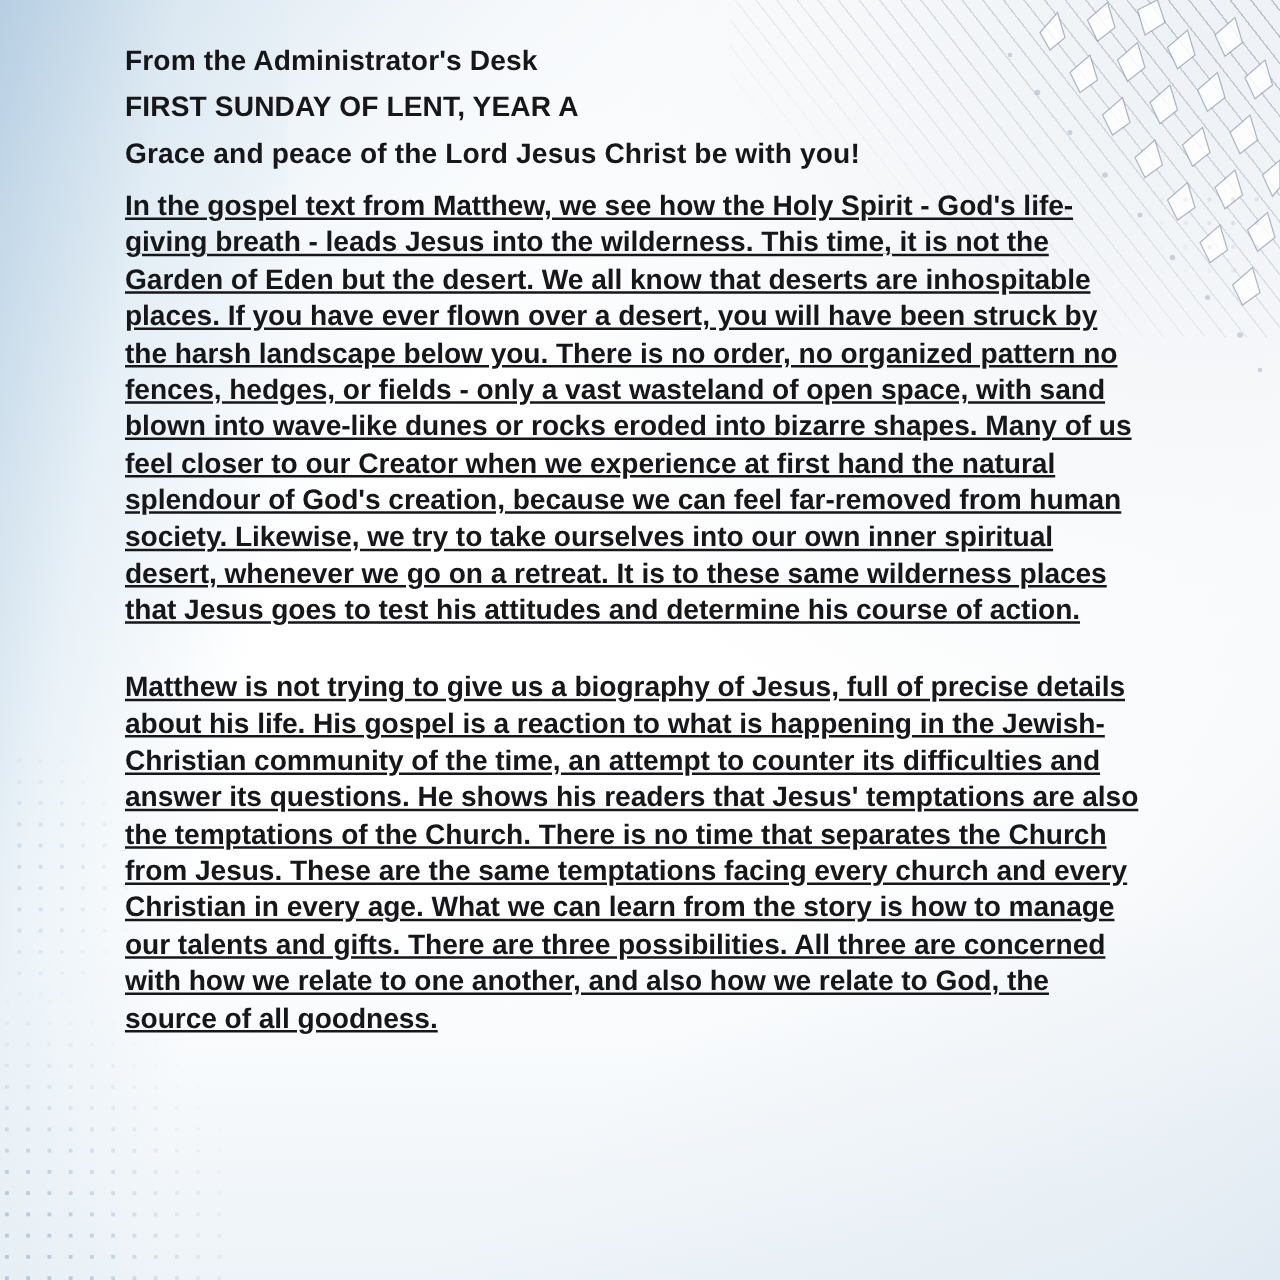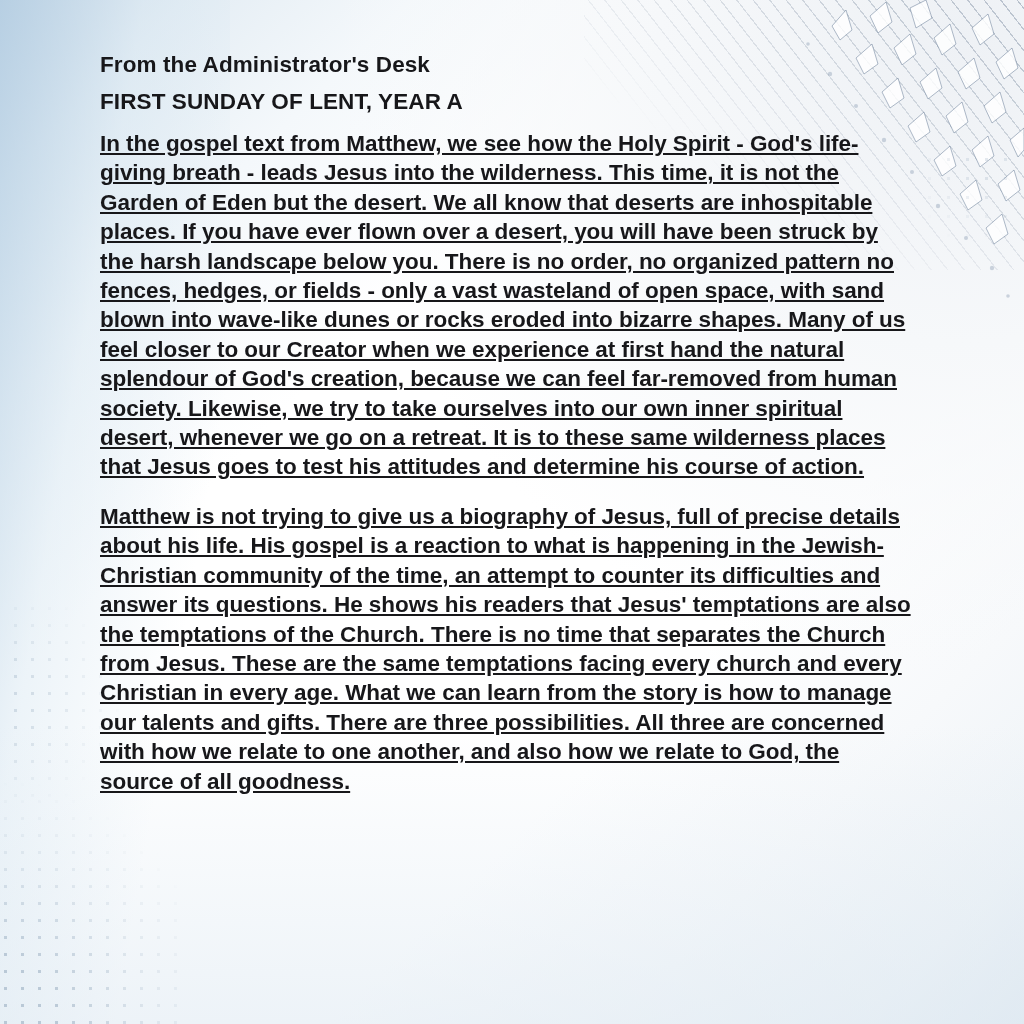--- a/index.html
+++ b/index.html
@@ -90,21 +90,21 @@
   .corner-svg {
     position: absolute;
     right: 0; top: 0;
     width: 430px; height: 300px;
   }
 
   
   .letter {
     position: absolute;
     left: 100px;
-    top: 46px;
+    top: 30px;
     width: 812px;
     color: #17171a;
   }
   .heading-block {
     margin: 0 0 4px 0;
   }
   .hline {
     font-weight: 700;
     font-size: 22.5px;
     line-height: 37px;
@@ -114,21 +114,21 @@
   .para {
     font-weight: 700;
     font-size: 22.5px;
     line-height: 29.4px;
     letter-spacing: -0.05px;
     margin: 0;
     text-align: left;
     text-decoration: underline;
   }
   .para + .para {
-    margin-top: 20px;
+    margin-top: 32px;
   }
   .salutation-gap {
     height: 5px;
   }
 </style>
 </head>
 <body>
 
 <div id="page">
 
@@ -176,20 +176,21 @@
 
   <div class="dots dots-tr"></div>
   <div class="dots dots-ml"></div>
   <div class="dots dots-bl"></div>
 
   <article class="letter">
 
     <div class="heading-block">
       <div class="hline">From the Administrator's Desk</div>
       <div class="hline">FIRST SUNDAY OF LENT, YEAR A</div>
+      <div class="hline">Grace and peace of the Lord Jesus Christ be with you!</div>
     </div>
 
     <div class="salutation-gap"></div>
 
     <p class="para">In the gospel text from Matthew, we see how the Holy Spirit - God's life-giving breath - leads Jesus into the wilderness. This time, it is not the Garden of Eden but the desert. We all know that deserts are inhospitable places. If you have ever flown over a desert, you will have been struck by the harsh landscape below you. There is no order, no organized pattern no fences, hedges, or fields - only a vast wasteland of open space, with sand blown into wave-like dunes or rocks eroded into bizarre shapes. Many of us feel closer to our Creator when we experience at first hand the natural splendour of God's creation, because we can feel far-removed from human society. Likewise, we try to take ourselves into our own inner spiritual desert, whenever we go on a retreat. It is to these same wilderness places that Jesus goes to test his attitudes and determine his course of action.</p>
     <p class="para">Matthew is not trying to give us a biography of Jesus, full of precise details about his life. His gospel is a reaction to what is happening in the Jewish-Christian community of the time, an attempt to counter its difficulties and answer its questions. He shows his readers that Jesus' temptations are also the temptations of the Church. There is no time that separates the Church from Jesus. These are the same temptations facing every church and every Christian in every age. What we can learn from the story is how to manage our talents and gifts. There are three possibilities. All three are concerned with how we relate to one another, and also how we relate to God, the source of all goodness.</p>
 
   </article>
 
 </div>

